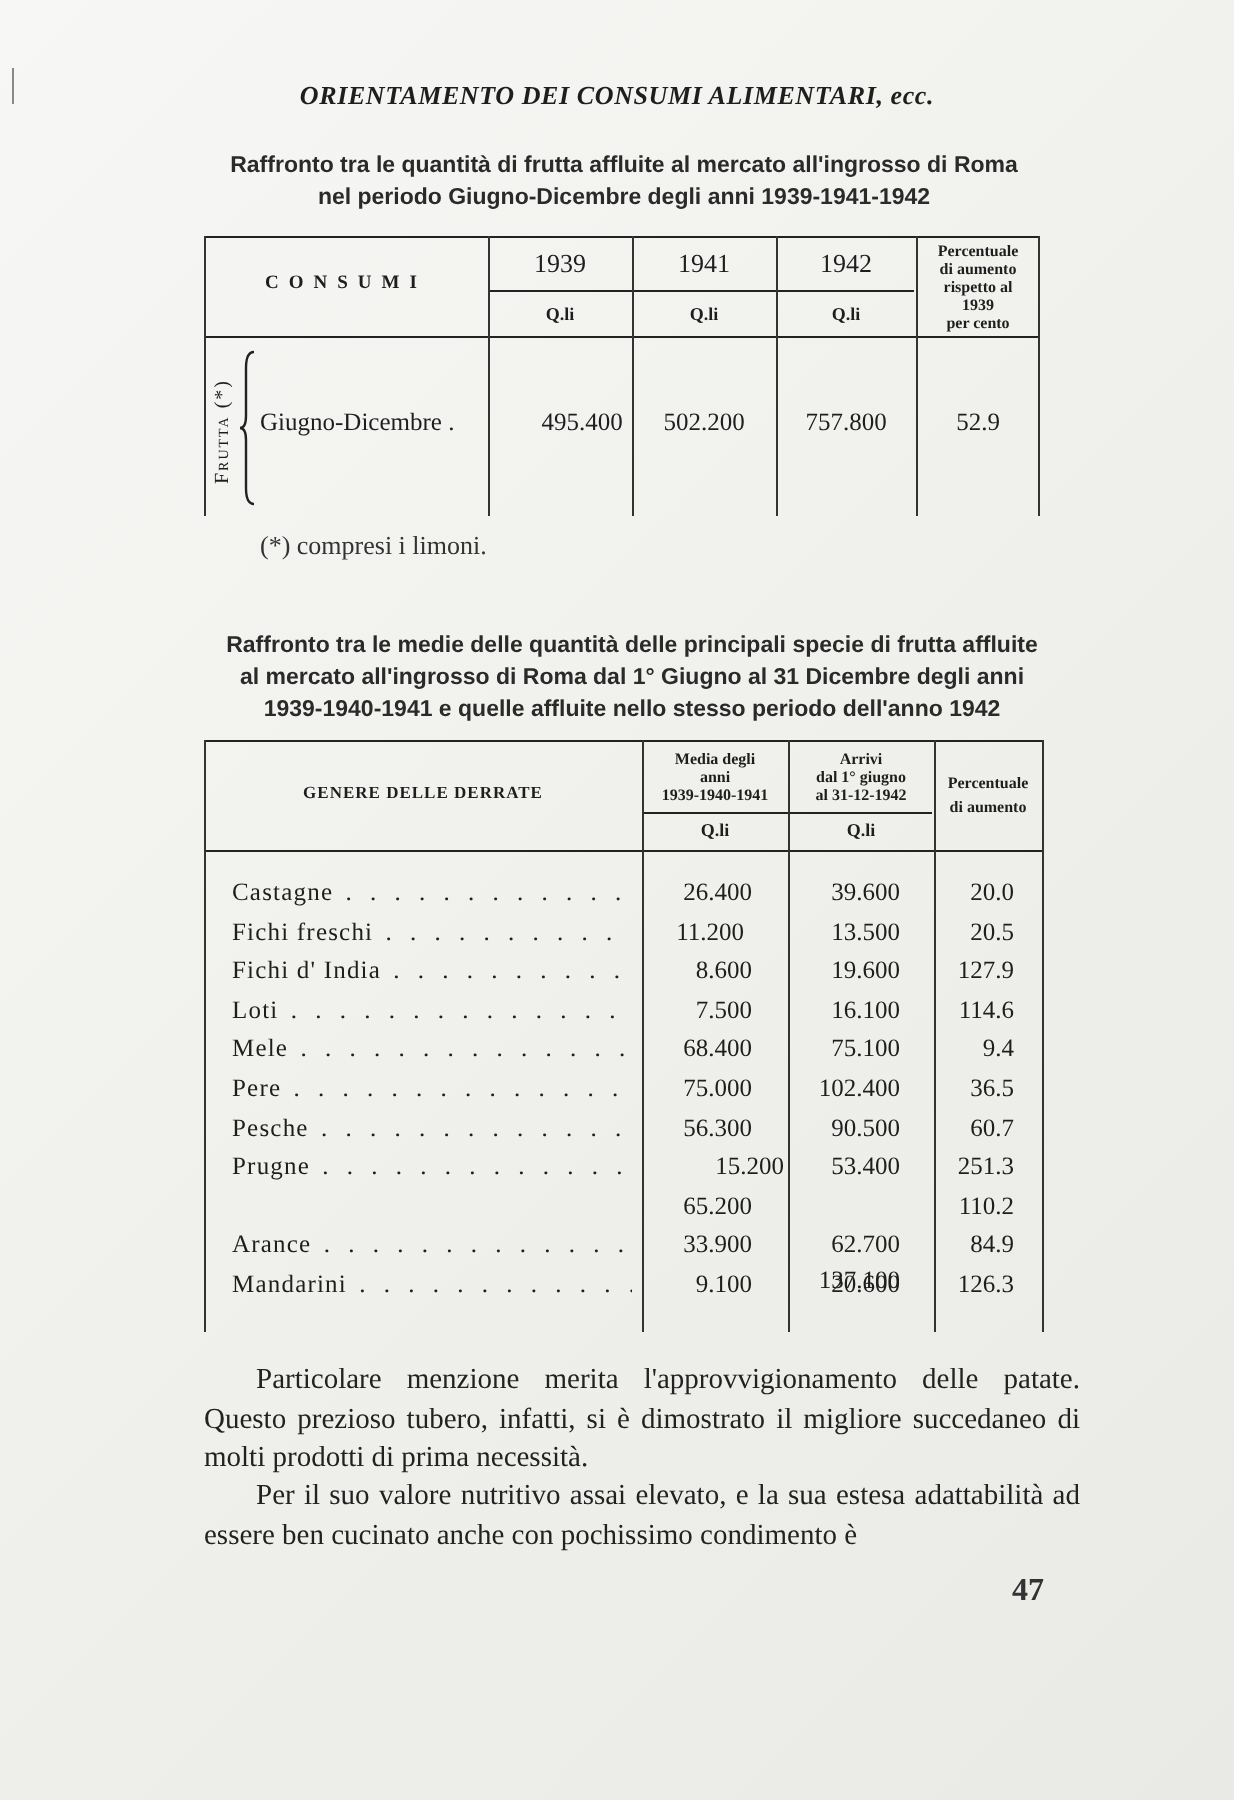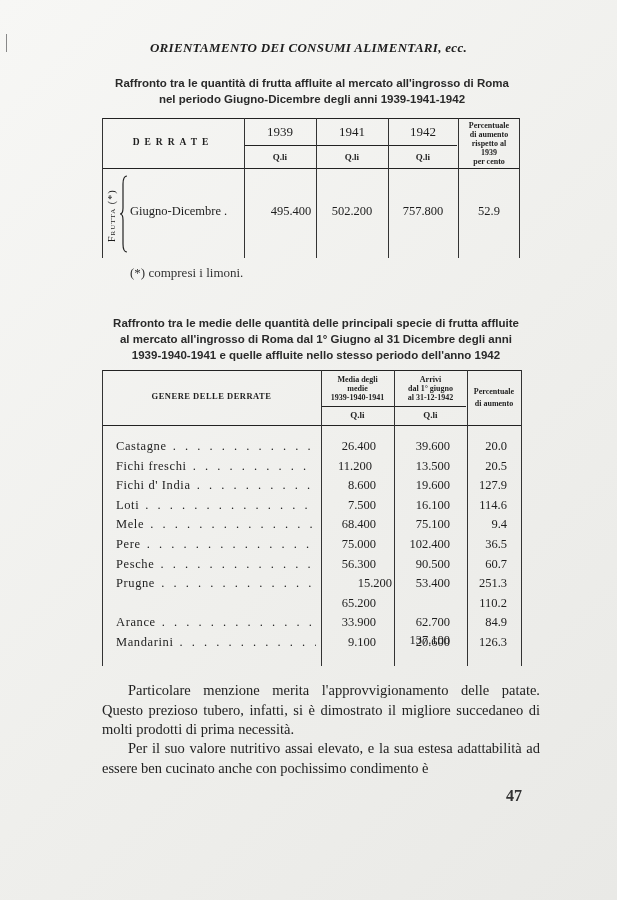--- a/index.html
+++ b/index.html
@@ -77,21 +77,21 @@
   <div class="hline" style="left:0;top:50px;width:418px;"></div>
   <div class="hline" style="left:142px;top:27px;width:213px;border-top-width:1px;"></div>
 
   <div class="vline" style="left:0;top:0;height:140px;"></div>
   <div class="vline" style="left:142px;top:0;height:140px;"></div>
   <div class="vline" style="left:214px;top:0;height:140px;"></div>
   <div class="vline" style="left:286px;top:0;height:140px;"></div>
   <div class="vline" style="left:356px;top:0;height:140px;"></div>
   <div class="vline" style="left:417px;top:0;height:140px;"></div>
 
-  <div class="hdr periodo" style="left:0;width:142px;top:19px;">DERRATE</div>
+  <div class="hdr periodo" style="left:0;width:142px;top:19px;">CONSUMI</div>
 
   <div class="hdr year" style="left:142px;width:72px;top:6px;">1939</div>
   <div class="hdr year" style="left:214px;width:72px;top:6px;">1941</div>
   <div class="hdr year" style="left:286px;width:70px;top:6px;">1942</div>
 
   <div class="hdr unit" style="left:142px;width:72px;top:34px;">Q.li</div>
   <div class="hdr unit" style="left:214px;width:72px;top:34px;">Q.li</div>
   <div class="hdr unit" style="left:286px;width:70px;top:34px;">Q.li</div>
 
   <div class="hdr pct-hdr" style="left:356px;width:62px;top:3px;">
@@ -128,21 +128,21 @@
 
   <div class="vline" style="left:0;top:0;height:296px;"></div>
   <div class="vline" style="left:219px;top:0;height:296px;"></div>
   <div class="vline" style="left:292px;top:0;height:296px;"></div>
   <div class="vline" style="left:365px;top:0;height:296px;"></div>
   <div class="vline" style="left:419px;top:0;height:296px;"></div>
 
   <div class="hdr genere" style="left:0;width:219px;top:22px;">GENERE DELLE DERRATE</div>
   <div class="hdr" style="left:219px;width:73px;top:5px;">
     <div>Media degli</div>
-    <div>medie</div>
+    <div>anni</div>
     <div>1939-1940-1941</div>
   </div>
   <div class="hdr" style="left:292px;width:73px;top:5px;">
     <div>Arrivi</div>
     <div>dal 1° giugno</div>
     <div>al 31-12-1942</div>
   </div>
   <div class="hdr" style="left:365px;width:54px;top:16px;line-height:12px;">
     <div>Percentuale</div>
     <div>di aumento</div>

